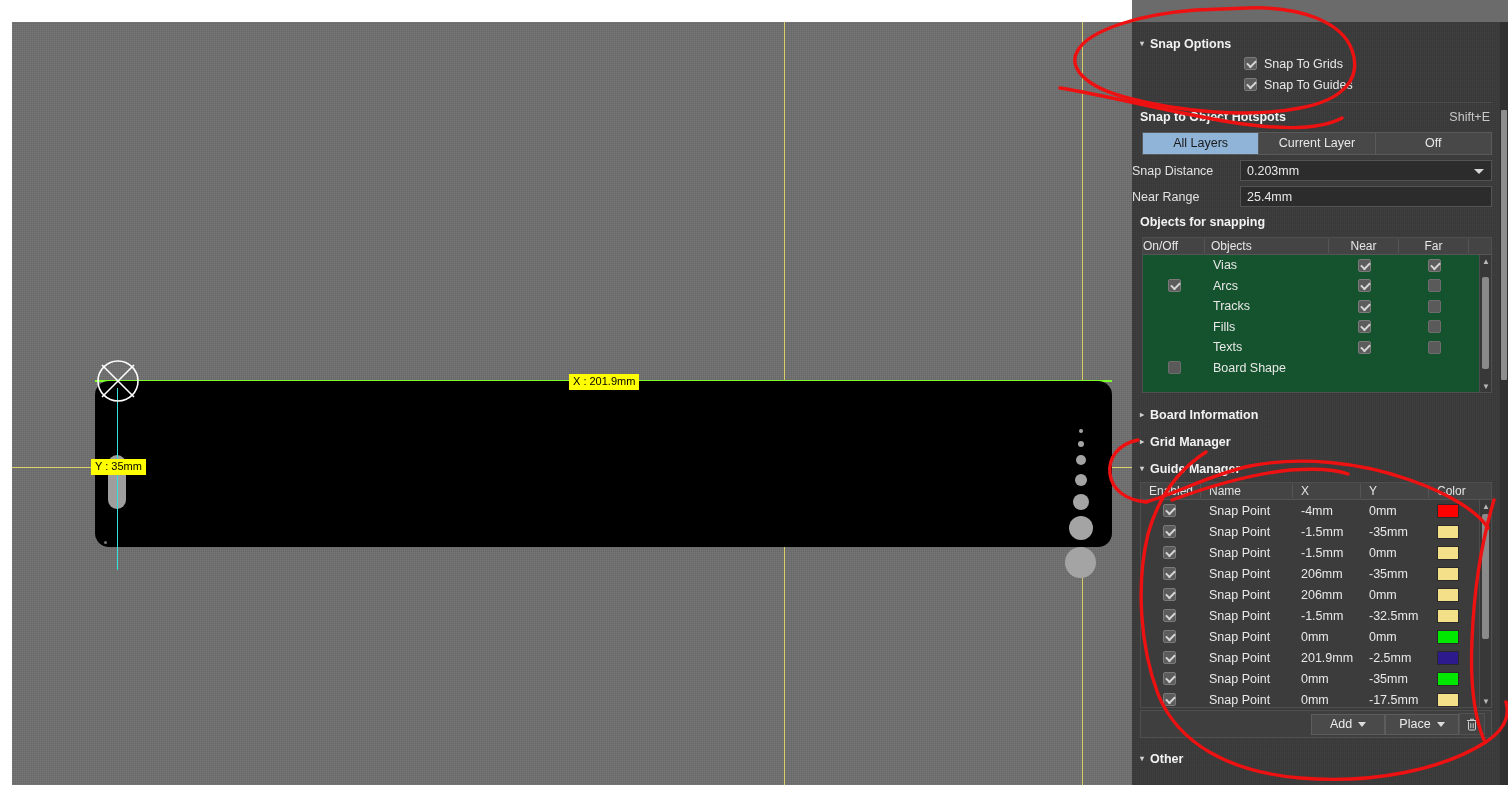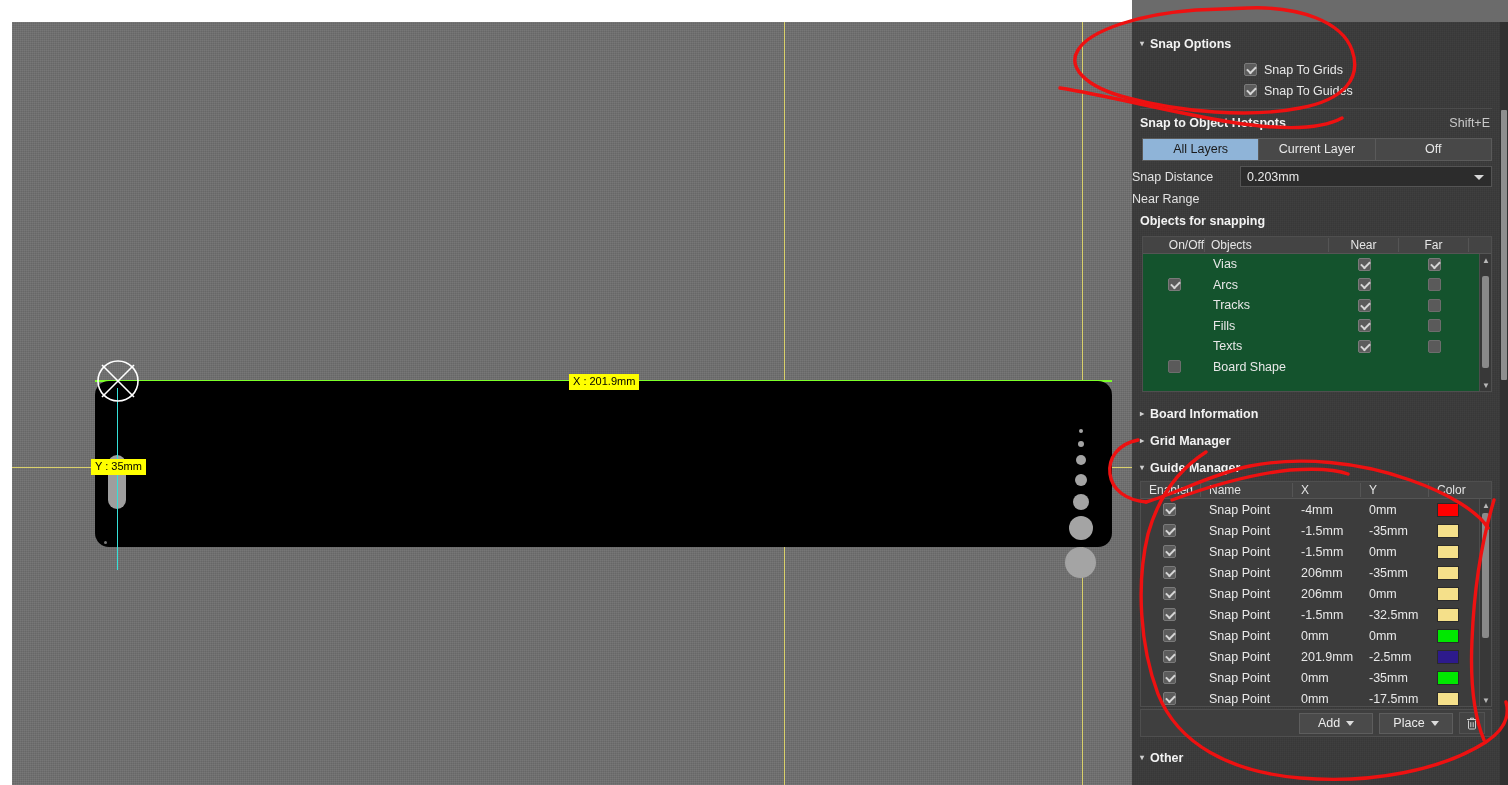--- a/index.html
+++ b/index.html
@@ -149,21 +149,21 @@
     margin: 4px 8px 0 10px;
     border: 1px solid #4f4f4f;
     background: #3d3d3d;
   }
   .otable-head {
     display: flex; height: 17px; align-items: center;
     background: #444444; border-bottom: 1px solid #555;
     font-size: 12px;
   }
   .otable-head > div { color: #e6e6e6; }
-  .oc-onoff { width: 62px; text-align: right; border-right: 1px solid #555; }
+  .oc-onoff { width: 62px; text-align: left; border-right: 1px solid #555; }
   .oc-obj   { flex: 1; padding-left: 6px; border-right: 1px solid #555; }
   .oc-near  { width: 70px; text-align: center; border-right: 1px solid #555; }
   .oc-far   { width: 70px; text-align: center; border-right: 1px solid #555; }
   .oc-end   { width: 22px; }
 
   .otable-body { position: relative; height: 137px; overflow: hidden; background: #14532d; }
   .orow { display: flex; align-items: center; height: 20.5px; font-size: 12.5px; }
   .orow .oc-onoff, .orow .oc-obj, .orow .oc-near, .orow .oc-far { border-right: none; display: flex; align-items: center; }
   .orow .oc-onoff { justify-content: center; }
   .orow .oc-near, .orow .oc-far { justify-content: center; }
@@ -204,21 +204,21 @@
   .gtable-body { position: relative; height: 207px; overflow: hidden; }
   .gtable-sb {
     position: absolute; right: 0; top: 0; width: 12px; height: 100%;
     background: #383838; border-left: 1px solid #4d4d4d;
   }
 
   .btn-bar {
     margin: 2px 8px 0 8px;
     background: #3f3f3f; border: 1px solid #4f4f4f;
     height: 28px; display: flex; align-items: center; justify-content: flex-end;
-    gap: 6px; padding-right: 6px;
+    padding-right: 6px;
   }
   .btn {
     background: #4a4a4a; border: 1px solid #5d5d5d; color: #ececec;
     font-size: 12.5px; height: 21px; min-width: 74px;
     display: flex; align-items: center; justify-content: center; gap: 6px;
     padding: 0 8px;
   }
   .btn .caret {
     width: 0; height: 0;
     border-left: 4px solid transparent; border-right: 4px solid transparent;
@@ -291,21 +291,21 @@
       <div id="panel-scroll-thumb"></div>
     </div>
 
     <div class="panel-inner">
 
       <div class="section-header" style="margin-top:12px;">
         <span class="tri down">▾</span>
         <span>Snap Options</span>
       </div>
 
-      <div style="padding-left:112px; margin-top:6px;">
+      <div style="padding-left:112px; margin-top:0;">
         <div class="chk-row">
           <span class="chk on"></span>
           <span class="lbl">Snap To Grids</span>
         </div>
         <div class="chk-row" style="margin-top:2px;">
           <span class="chk on"></span>
           <span class="lbl">Snap To Guides</span>
         </div>
       </div>
 
@@ -325,20 +325,23 @@
       <div class="field-row">
         <div class="field-label">Snap Distance</div>
         <div class="field-box">
           <span>0.203mm</span>
           <span class="field-caret"></span>
         </div>
       </div>
 
       <div class="field-row">
         <div class="field-label">Near Range</div>
+        <div class="field-box">
+          <span>25.4mm</span>
+        </div>
       </div>
 
       <div class="collapsed-row" style="margin-top:4px;">
         <span class="hdr2">Objects for snapping</span>
       </div>
 
       <div class="otable-wrap">
         <div class="otable-head">
           <div class="oc-onoff">On/Off</div>
           <div class="oc-obj">Objects</div>

